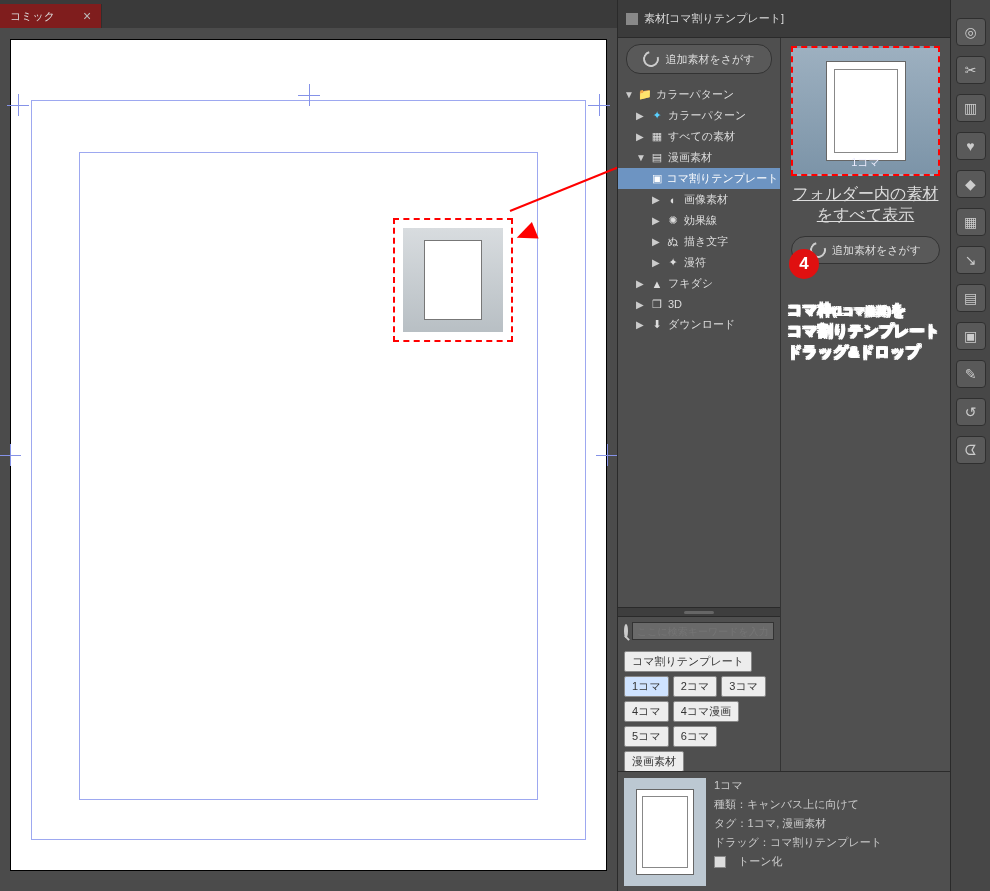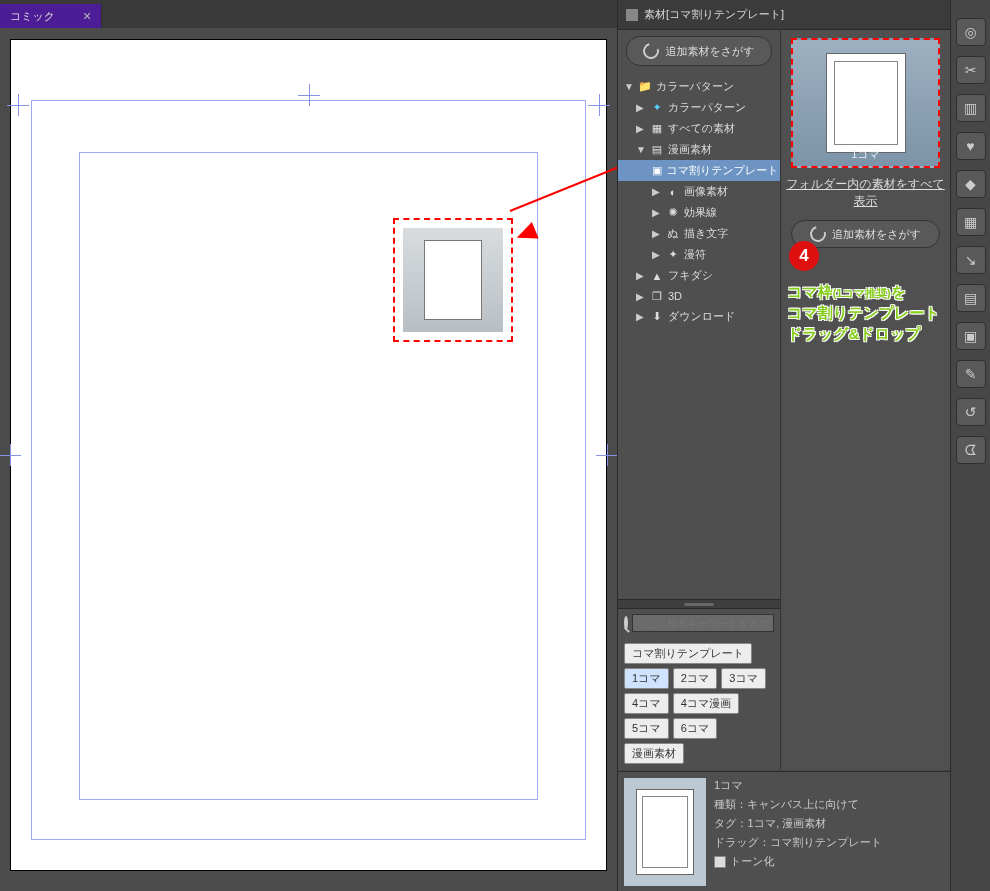--- a/index.html
+++ b/index.html
@@ -12,21 +12,21 @@
 }
 
 .tab-bar {
   position: absolute; top: 0; left: 0;
   width: 617px; height: 28px;
   background: #3a3a3a;
   display: flex; align-items: flex-end;
 }
 .tab {
   height: 24px; padding: 4px 10px;
-  background: #4c1d95; color: #ddd;
+  background: #7f1d1d; color: #ddd;
   display: flex; align-items: center; gap: 28px;
   border-right: 1px solid #2f2f2f;
 }
 .tab .close { color: #bbb; font-size: 14px; cursor: pointer; }
 
 .canvas-wrap {
   position: absolute; top: 28px; left: 0;
   width: 617px; height: 863px;
   background: #4b4b4b;
   display: flex; justify-content: center;
@@ -83,21 +83,21 @@
   border-bottom:9px solid transparent;
   transform: rotate(-22deg);
 }
 
 .panels {
   position:absolute; top:0; left:617px;
   width: 333px; height: 891px;
   background:#474747; border-left:1px solid #2a2a2a;
 }
 .panel-title {
-  height:30px; background:#3b3b3b;
+  height:38px; background:#3b3b3b;
   display:flex; align-items:center; gap:6px; padding-left:8px;
   border-bottom:1px solid #2a2a2a;
   font-size:11px;
 }
 .panel-title .ic { width:12px;height:12px;background:#888; }
 .panel-body {
   display:flex; height: 740px;
 }
 .tree-col { width:163px; background:#4f4f4f; border-right:1px solid #333; display:flex; flex-direction:column; }
 .thumb-col { width:170px; background:#505050; display:flex; flex-direction:column; }
@@ -142,50 +142,50 @@
 .big-thumb {
   margin:8px 10px 4px 10px; position:relative;
   height:130px;
   border:2px dashed #ff0000;
   background: linear-gradient(#9db0c0,#7c94a8);
   display:flex; flex-direction:column; align-items:center; justify-content:center;
 }
 .big-thumb-inner{ width:80px;height:100px;background:#fff;border:1px solid #666;display:flex;align-items:center;justify-content:center; }
 .big-thumb-inner::after{content:"";width:62px;height:82px;border:1px solid #888;}
 .big-thumb-label{ position:absolute; bottom:4px; font-size:11px; color:#eef; }
-.fold-link { text-align:center; padding:4px; color:#ddd; font-size:12px; text-decoration:underline; }
+.fold-link { text-align:center; padding:4px; color:#ddd; font-size:16px; text-decoration:underline; }
 .find-btn2 {
   margin:6px 10px; height:28px;
   background:#595959; border:1px solid #333; border-radius:14px;
   display:flex; align-items:center; justify-content:center; gap:6px;
 }
 
 .anno {
-  position:absolute; top:251px; left:6px; width:160px;
-  color:#84cc16; font-size:15px; font-weight:bold; line-height:1.4;
+  position:absolute; top:261px; left:6px; width:160px;
+  color:#ffffff; font-size:15px; font-weight:bold; line-height:1.4;
   text-shadow: -1px -1px 0 #fff,1px -1px 0 #fff,-1px 1px 0 #fff,1px 1px 0 #fff;
 }
 .anno-num {
   position:absolute; top:211px; left:8px;
   width:30px;height:30px;border-radius:50%;background:#e01010;color:#fff;
   display:flex;align-items:center;justify-content:center;font-size:17px;font-weight:bold;
 }
 .anno small{ font-size:11px; }
 
 .info-area {
   position:absolute; left:0; bottom:0;
   width:333px; height:120px;
   background:#4f4f4f; border-top:1px solid #2b2b2b;
   display:flex; gap:8px; padding:6px;
 }
 .info-thumb { width:82px;height:108px;background:#bcc8d2;display:flex;align-items:center;justify-content:center; }
 .info-thumb div{width:58px;height:86px;background:#fff;border:1px solid #666;display:flex;align-items:center;justify-content:center;}
 .info-thumb div::after{content:"";width:44px;height:70px;border:1px solid #888;}
 .info-text{ display:flex;flex-direction:column;gap:4px;font-size:11px;color:#ccc;}
-.info-text .chk{display:flex;align-items:center;gap:4px;}
+.info-text .chk{display:flex;align-items:center;gap:12px;}
 .info-text .chk .box{width:12px;height:12px;border:1px solid #888;background:#ddd;}
 
 .right-tools {
   position:absolute; top:0; left:950px;
   width:40px; height:891px;
   background:#474747; border-left:1px solid #2a2a2a;
   display:flex; flex-direction:column; align-items:center; padding-top:18px; gap:10px;
 }
 .tool-btn {
   width:30px;height:28px;background:#595959;border:1px solid #2f2f2f;

